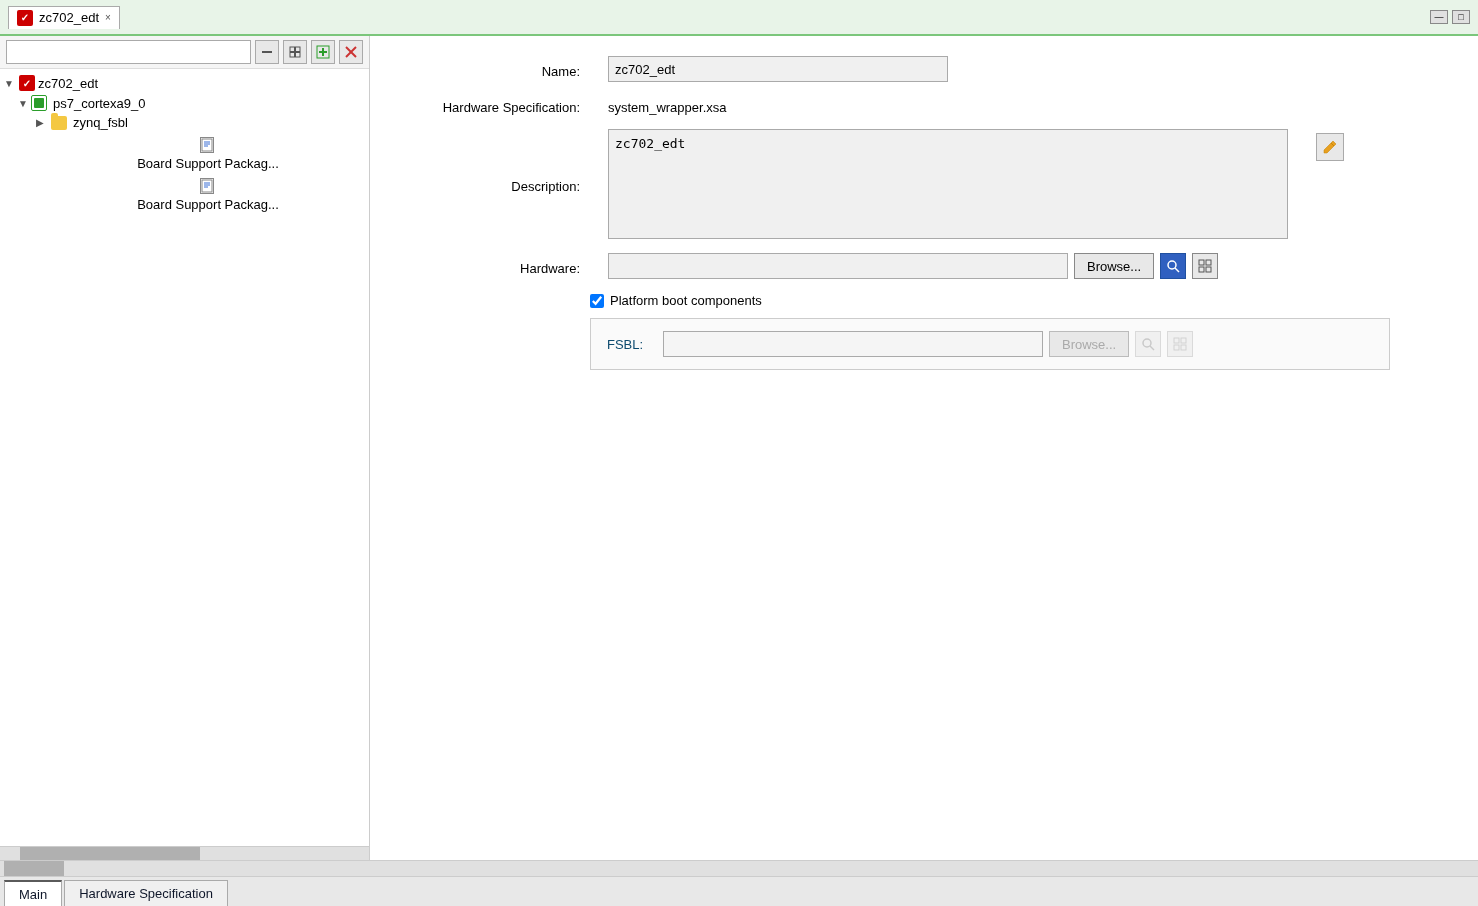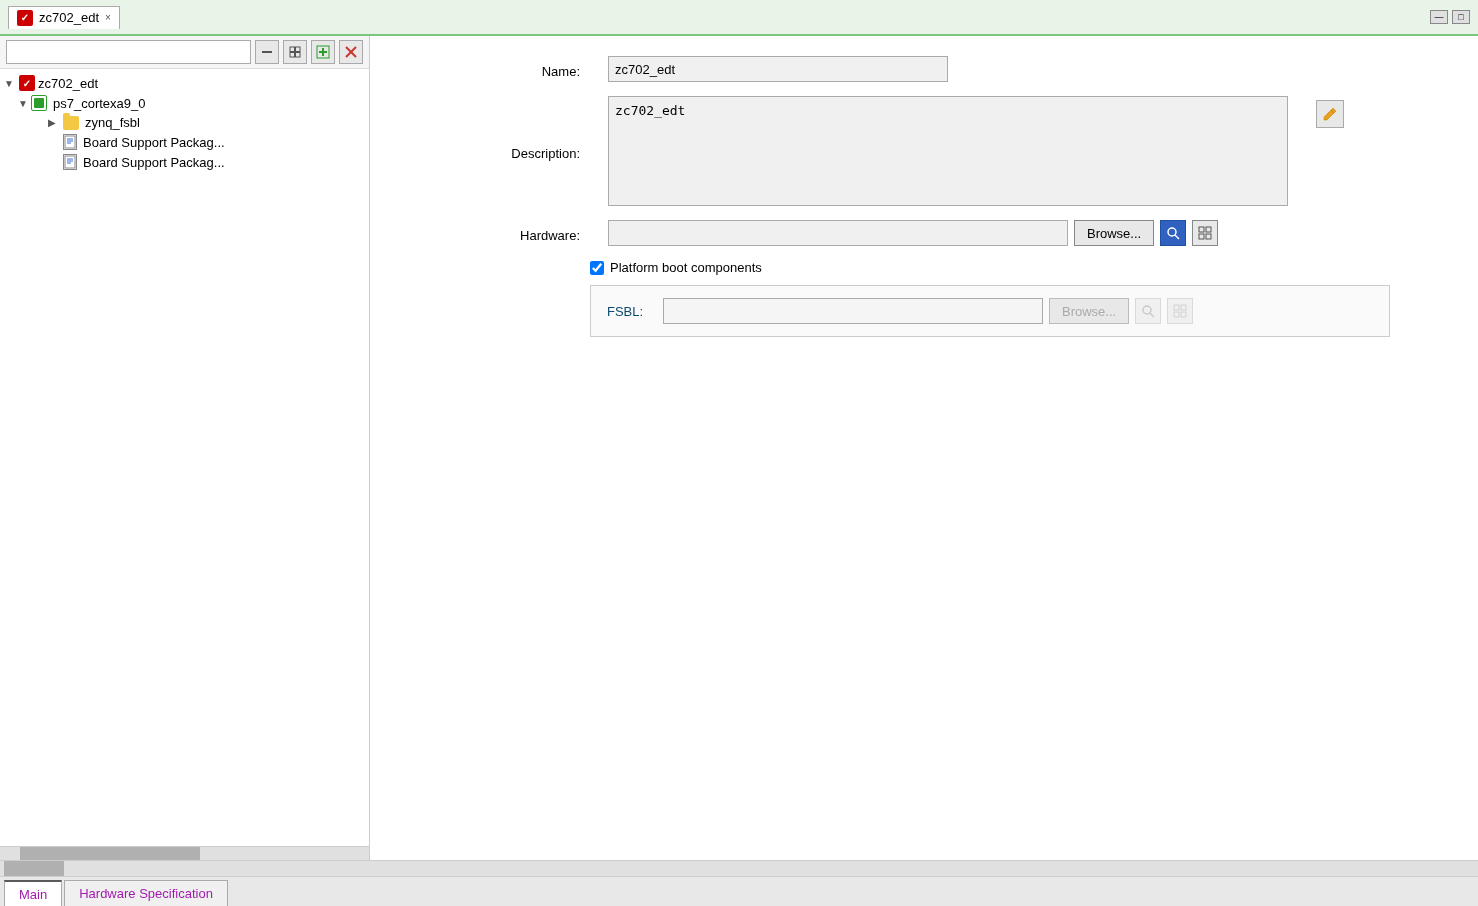--- a/index.html
+++ b/index.html
@@ -112,22 +112,22 @@
     }
     .tree-item {
       display: flex;
       align-items: center;
       padding: 2px 4px;
       cursor: pointer;
       gap: 3px;
       white-space: nowrap;
     }
     .tree-indent-1 { padding-left: 16px; text-align: right; }
-    .tree-indent-2 { padding-left: 48px; }
-    .tree-indent-3 { padding-left: 48px; }
+    .tree-indent-2 { padding-left: 36px; }
+    .tree-indent-3 { padding-left: 48px; flex-direction: column; }
 
     .arrow { font-size: 10px; color: #555; width: 12px; }
     .arrow-down::before { content: '▼'; }
     .arrow-right::before { content: '▶'; }
     
     .platform-icon {
       width: 16px; height: 16px;
       background: #cc0000;
       border-radius: 2px;
       position: relative;
@@ -399,21 +399,21 @@
     .tab-item {
       height: 26px;
       border: 1px solid #aaa;
       border-bottom: none;
       background: #f0f0f0;
       padding: 0 14px;
       display: flex;
       align-items: center;
       cursor: pointer;
       font-size: 13px;
-      color: #a21caf;
+      color: #0f172a;
       margin-right: 2px;
     }
     .tab-item.active {
       background: #ffffff;
       border-top: 2px solid #5a5a5a;
     }
   </style>
 </head>
 <body>
 
@@ -517,20 +517,24 @@
   </div>
 
   <div class="right-panel">
 
 
     <div class="form-row">
       <div class="form-label">Name:</div>
       <input class="form-input" type="text" value="zc702_edt" style="">
     </div>
 
+    <div class="form-row">
+      <div class="form-label">Hardware Specification:</div>
+      <div class="hw-spec-value">system_wrapper.xsa</div>
+    </div>
 
     <div class="form-row">
       <div class="form-label">Description:</div>
       <textarea class="form-textarea" style="">zc702_edt</textarea>
       <div class="edit-btn">
         <svg class="pencil-icon-svg" viewBox="0 0 16 16" fill="none" xmlns="http://www.w3.org/2000/svg">
           <path d="M11 2L14 5L5 14H2V11L11 2Z" fill="#e8a020" stroke="#c08000" stroke-width="0.5"></path>
           <path d="M9 4L12 7" stroke="#c08000" stroke-width="0.8"></path>
         </svg>
       </div>

